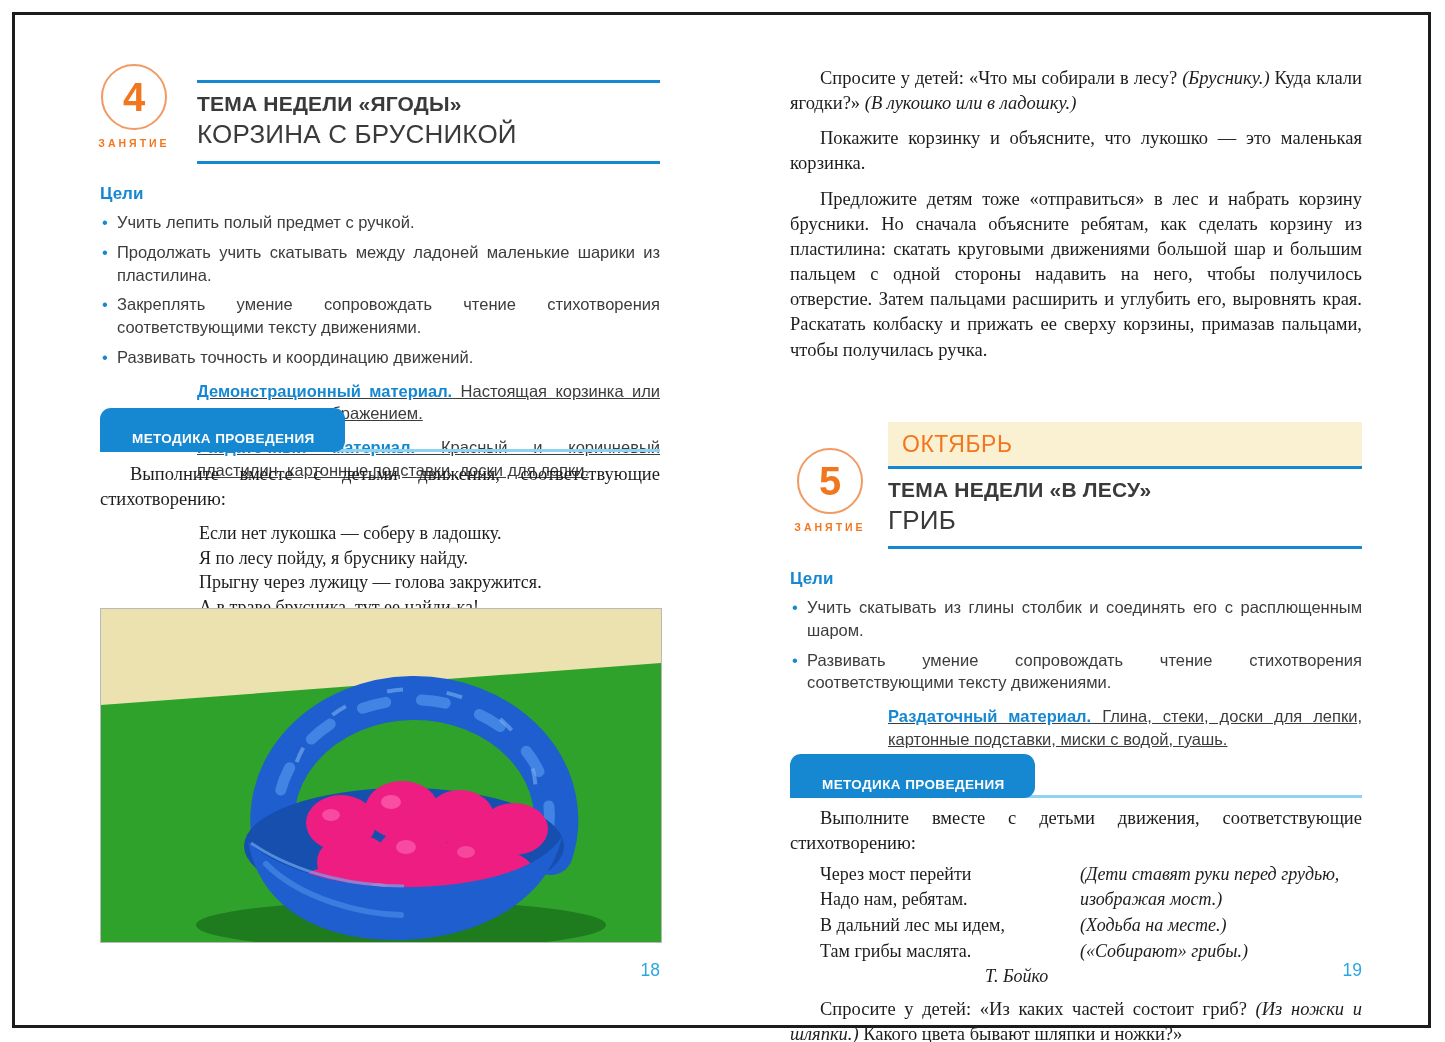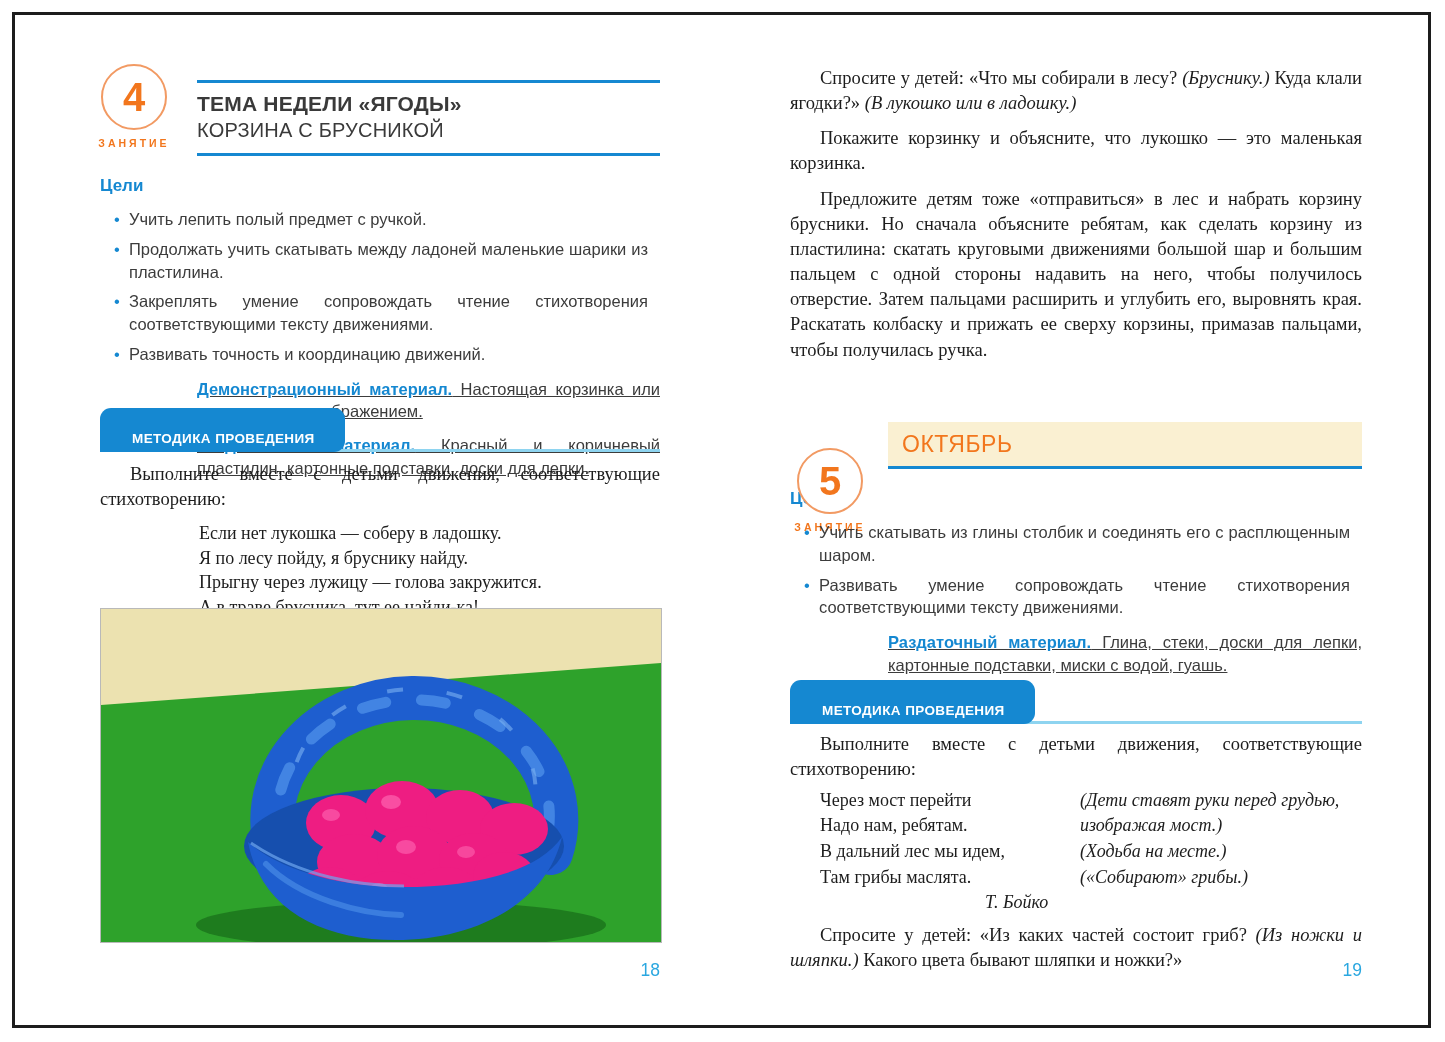--- a/index.html
+++ b/index.html
@@ -27,24 +27,24 @@
   .circle .num{color:var(--orange);font-size:40px;font-weight:bold;line-height:1;}
   .lesson-label{color:var(--orange);font-size:10.5px;font-weight:bold;letter-spacing:3px;margin-top:7px;}
 
   .indent{margin-left:97px;}
   .r-indent{margin-left:98px;}
 
   .head-block{border-top:3px solid var(--blue);border-bottom:3px solid var(--blue);
     padding:9px 0 11px 0;}
   .page-left .head-block{margin-top:22px;}
   .head-l1{font-size:21px;font-weight:bold;color:#3a3a3a;letter-spacing:.2px;}
-  .head-l2{font-size:20px;color:#3a3a3a;margin-top:3px;letter-spacing:.2px;}
+  .head-l2{font-size:26px;color:#3a3a3a;margin-top:3px;letter-spacing:.2px;}
 
   .goals-h{color:var(--blue);font-weight:bold;font-size:17px;margin:20px 0 2px 0;}
-  ul.goals{list-style:none;margin:12px;padding:0;}
+  ul.goals{list-style:none;margin:0;padding:0;}
   ul.goals li{position:relative;padding-left:17px;font-size:16.5px;line-height:1.38;
     text-align:justify;margin-top:7px;color:var(--body-gray);}
   ul.goals li::before{content:"\2022";color:var(--blue);position:absolute;left:2px;}
   .material{font-size:16.5px;line-height:1.38;text-align:justify;margin-top:11px;color:var(--body-gray);text-decoration:underline;}
   .material .lbl{color:var(--blue);font-weight:bold;}
 
   .method-row{position:relative;height:30px;margin-top:0;}
   .method-row .rule{position:absolute;left:0;right:0;bottom:0;height:3px;background:var(--light-blue);}
   .method-tab{position:absolute;left:0;bottom:0;background:var(--blue);color:#fff;
     font-weight:bold;font-size:13.5px;letter-spacing:.4px;padding:23px 30px 6px 32px;
@@ -176,20 +176,24 @@
       <div class="circle">
         <span class="num">5</span>
       </div>
       <div class="lesson-label">ЗАНЯТИЕ</div>
     </div>
 
     <div class="r-indent month-band">
       <span class="month">ОКТЯБРЬ</span>
     </div>
 
+    <div class="r-indent head-block">
+      <div class="head-l1">ТЕМА НЕДЕЛИ «В ЛЕСУ»</div>
+      <div class="head-l2">ГРИБ</div>
+    </div>
 
     <div class="r-indent goals-h">Цели</div>
     <ul class="goals r-indent">
       <li>Учить скатывать из глины столбик и соединять его с расплющенным шаром.</li>
       <li>Развивать умение сопровождать чтение стихотворения соответствующими тексту движениями.</li>
     </ul>
 
     <div class="r-indent material">
       <span class="lbl">Раздаточный материал.</span><span> Глина, стеки, доски для лепки, картонные подставки, миски с водой, гуашь.</span>
     </div>

